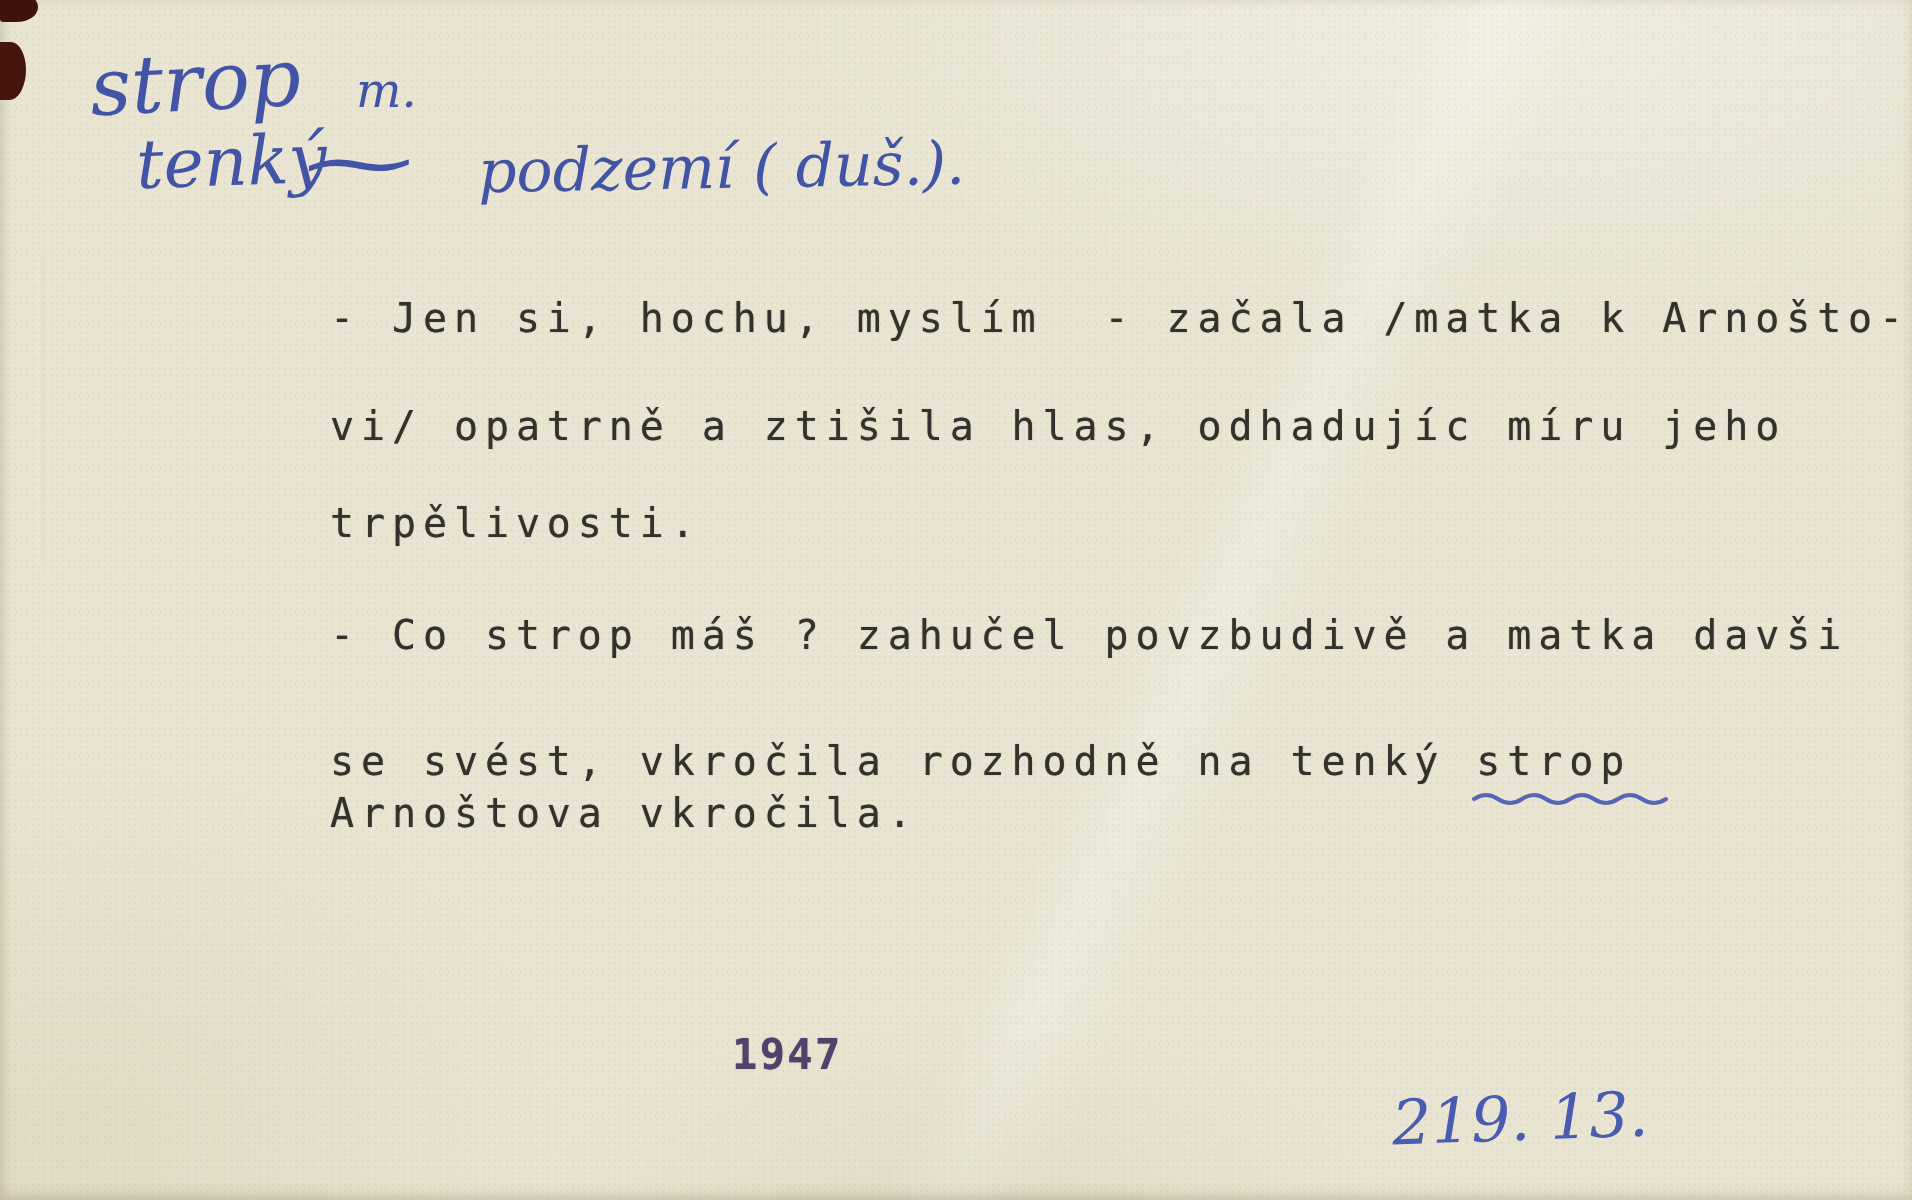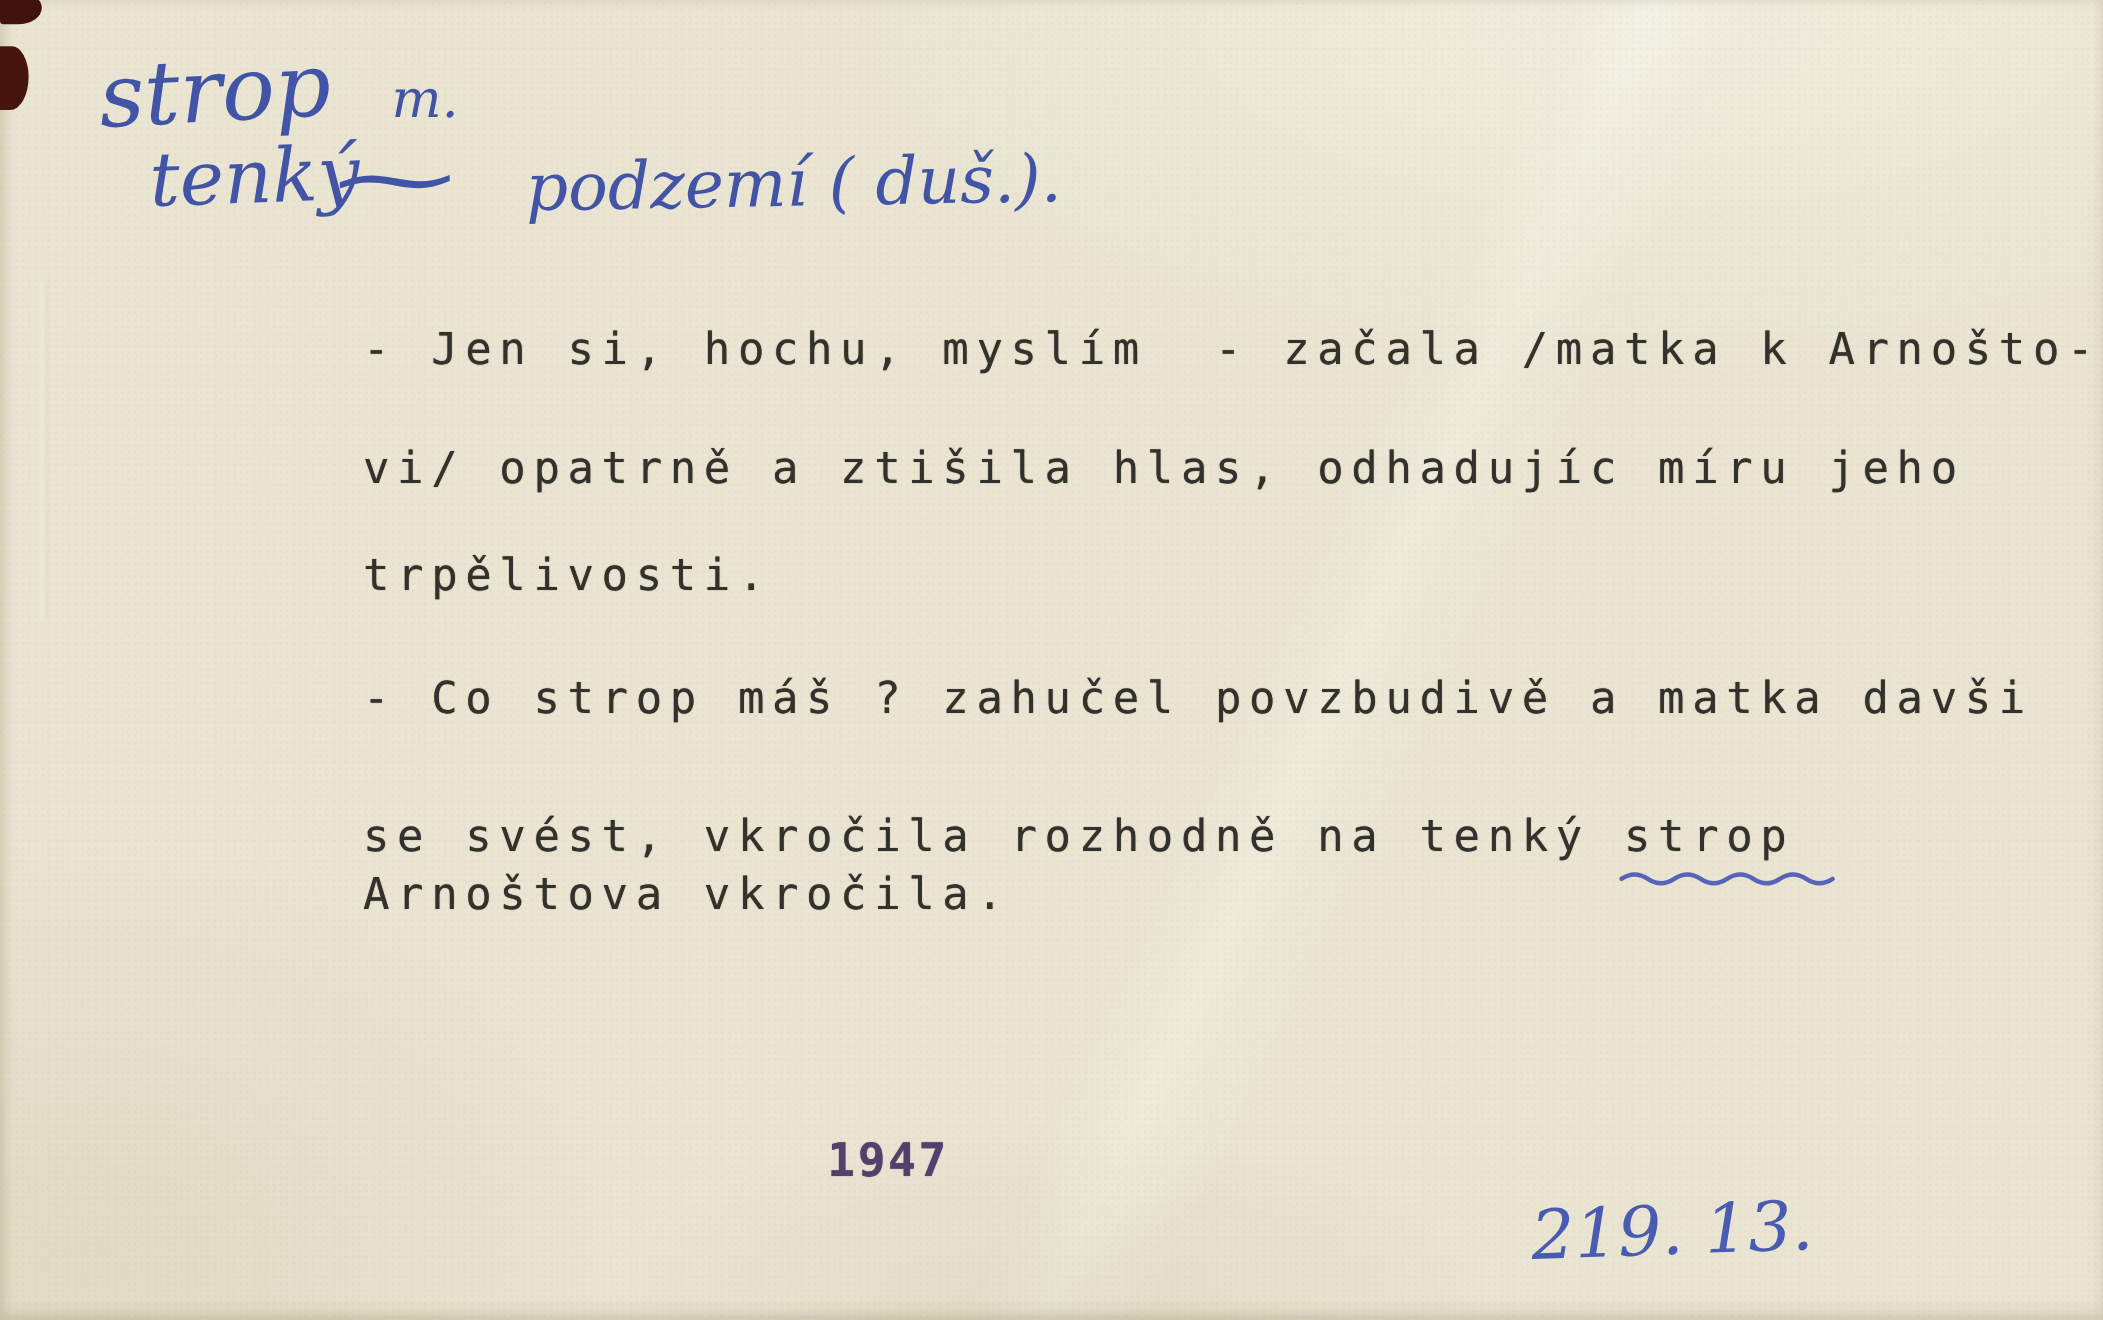--- a/index.html
+++ b/index.html
@@ -42,21 +42,21 @@
         font-size:40px;letter-spacing:6.9px;
         text-shadow:0 0 1px rgba(45,42,35,0.65);}
   .q1{top:295px;} .q2{top:403px;} .q3{top:500px;text-align:right;} .q4{top:612px;} .q5{top:702px;margin-top:36px;} .q6{top:790px;}
   .uword{position:relative;display:inline-block;}
   .uword svg{position:absolute;left:-4px;bottom:-22px;}
   
   .stamp{position:absolute;color:#3d2c5f;white-space:pre;
         font-family:"DejaVu Sans Mono","Liberation Mono",monospace;
         font-weight:bold;font-size:42px;letter-spacing:2.4px;
         text-shadow:0 0 1px rgba(61,44,95,0.75);}
-  .cite1{left:752px;top:1030px;display:flex;gap:44px;justify-content:space-between;}
+  .cite1{left:732px;top:1030px;display:flex;gap:44px;justify-content:space-between;}
   .cite1 .year{opacity:0.88;}
   .cite2{left:718px;top:1112px;}
 </style>
 </head>
 <body>
 
 <div class="card">
 
   <div class="blob1"></div>
   <div class="blob2"></div>

